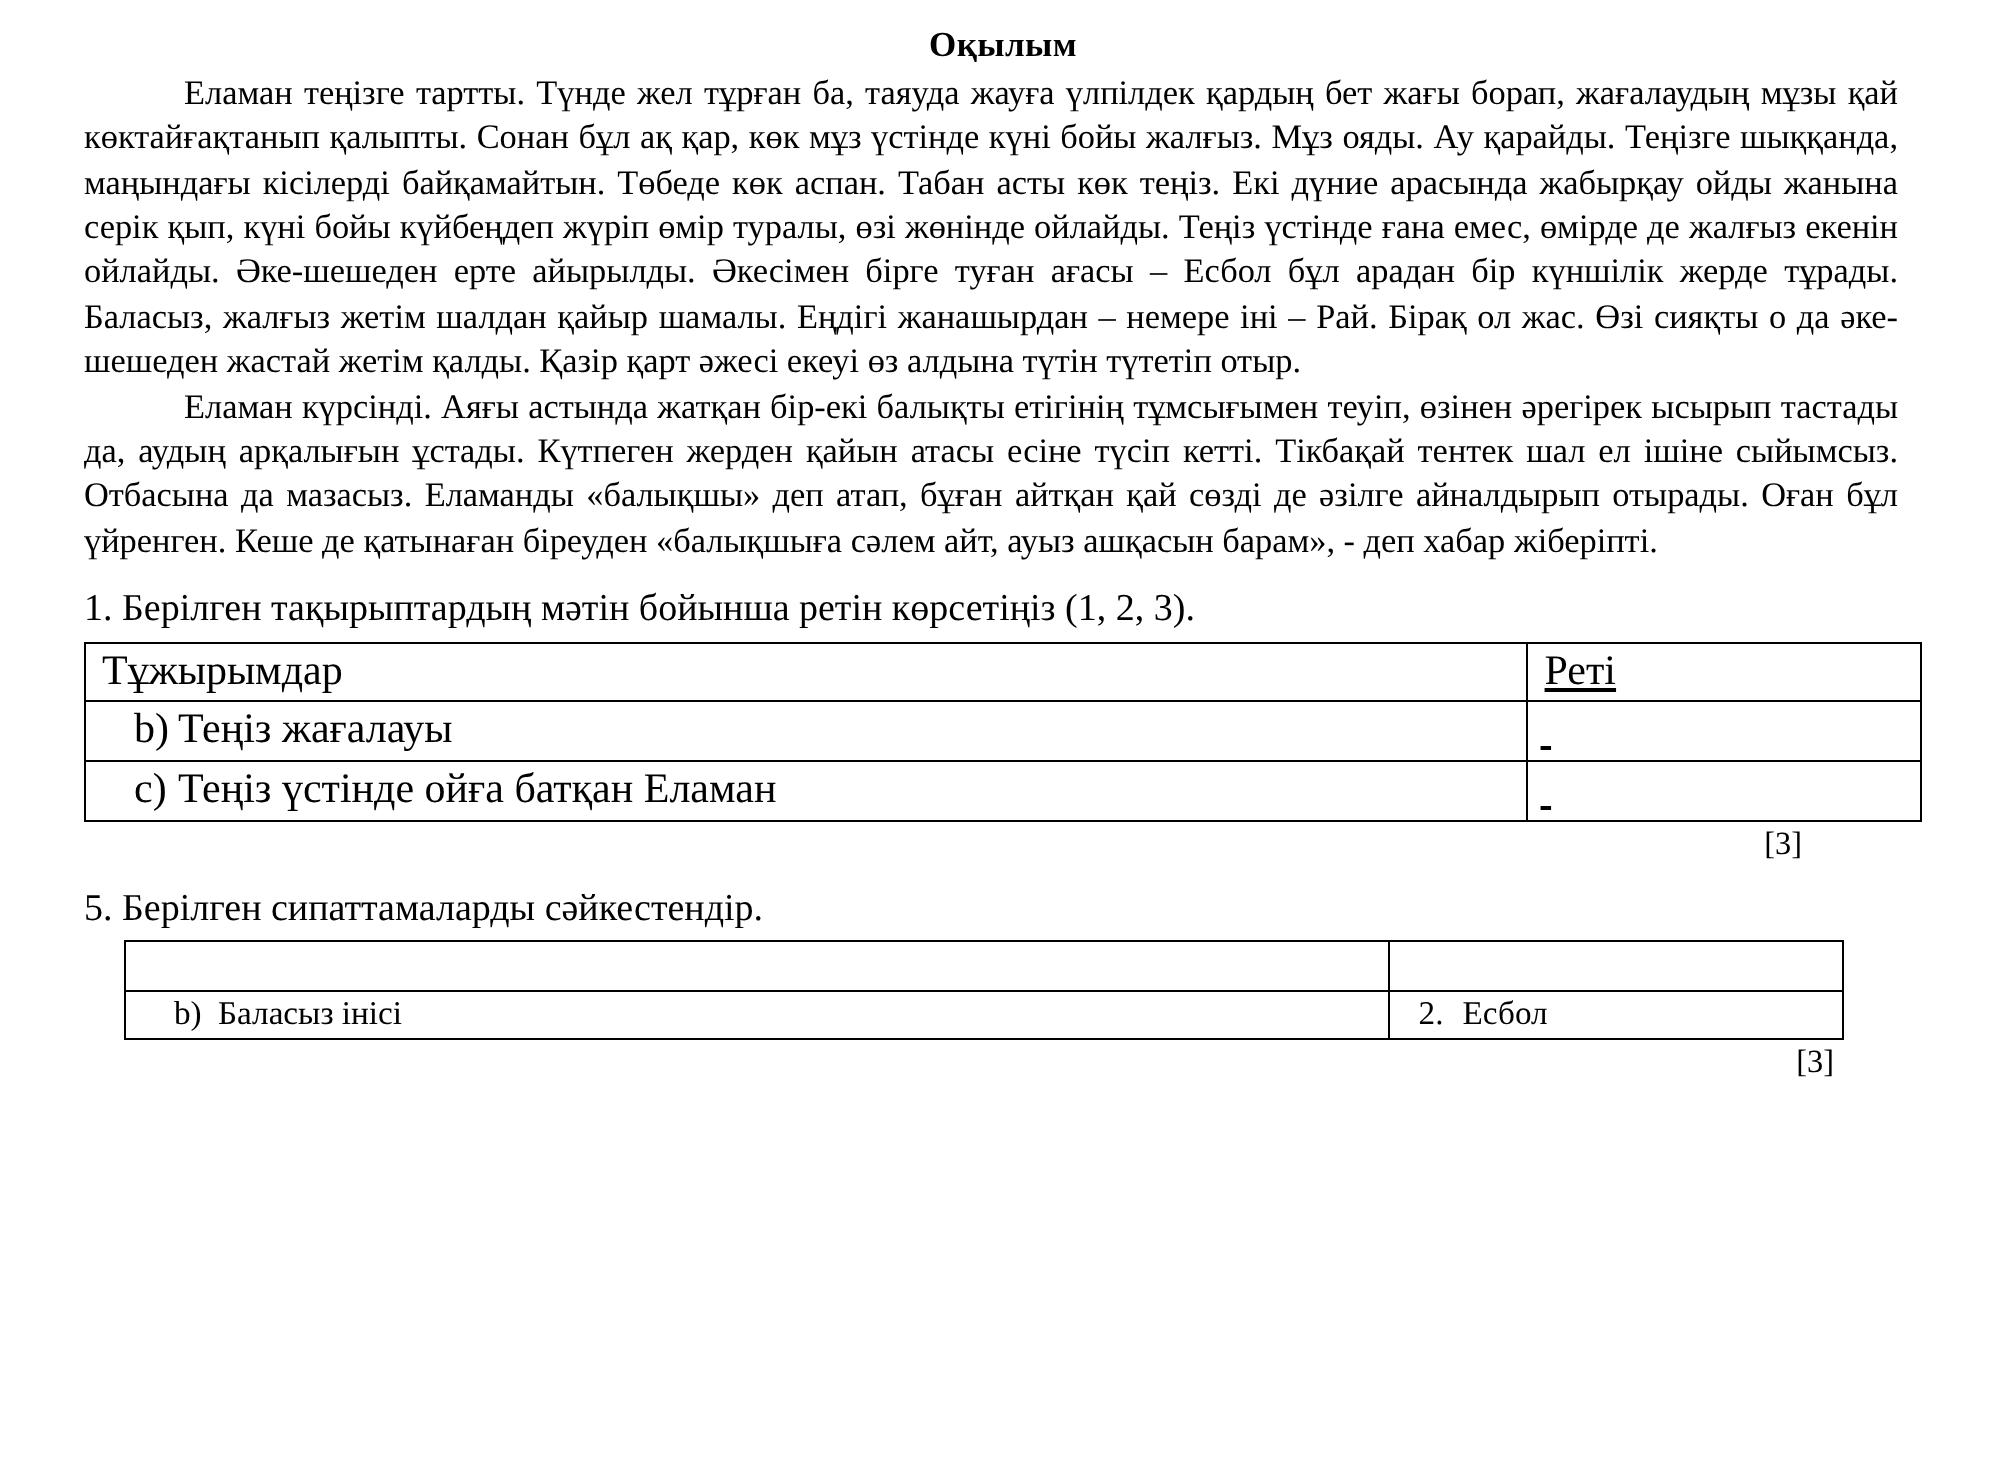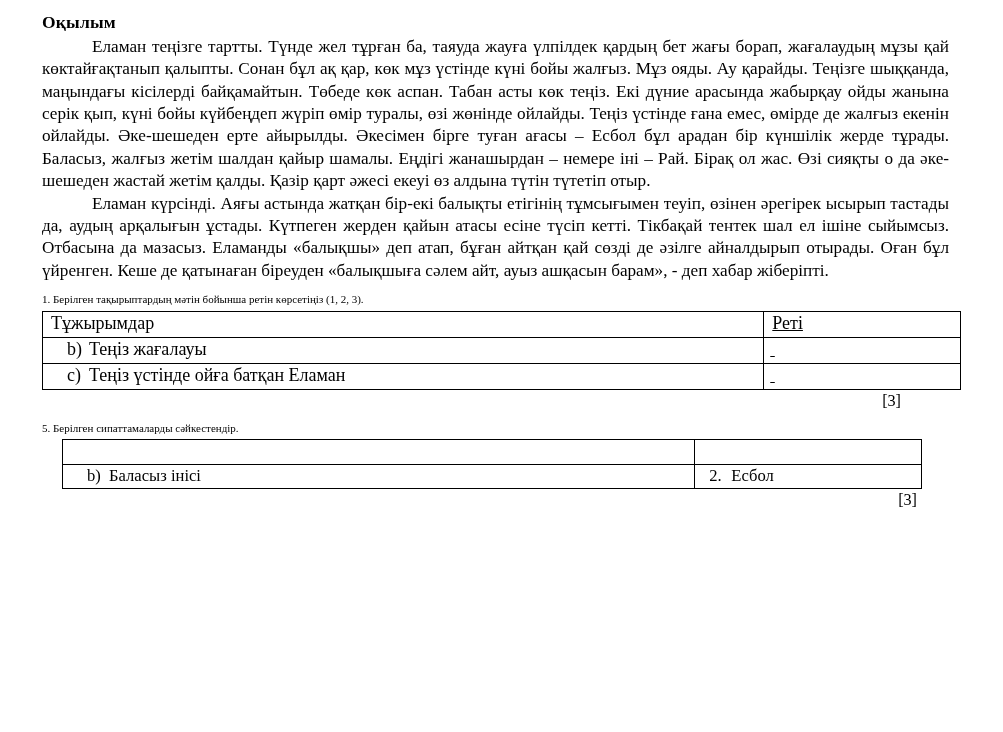--- a/index.html
+++ b/index.html
@@ -15,44 +15,44 @@
     overflow: hidden;
   }
   .page {
     width: 1003px;
     height: 732px;
     box-sizing: border-box;
     padding: 10px 42px 0 42px;
     position: relative;
   }
   .doc-title {
-    text-align: left;
+    text-align: center;
     font-weight: bold;
     font-size: 17.5px;
     letter-spacing: 0.2px;
     margin: 2px 0 3px 0;
   }
   .para {
     text-align: justify;
     text-justify: inter-word;
     font-size: 17.2px;
     line-height: 1.30;
     text-indent: 50px;
     margin: 0 12px 0 0;
     hyphens: none;
   }
   .q-line {
-    font-size: 11px;
+    font-size: 19px;
     line-height: 1.25;
     margin: 11px 0 4px 0;
   }
   table.tbl {
     border-collapse: collapse;
     width: 100%;
-    font-size: 18px;
+    font-size: 21px;
   }
   table.tbl td {
     border: 1px solid #000000;
     padding: 1px 6px 2px 6px;
     line-height: 1.22;
     vertical-align: top;
   }
   .t1 { width: 880px; }
   .t1 .c-stmt { width: 700px; }
   .t1 .c-ord  { width: 180px; text-decoration: underline; }

